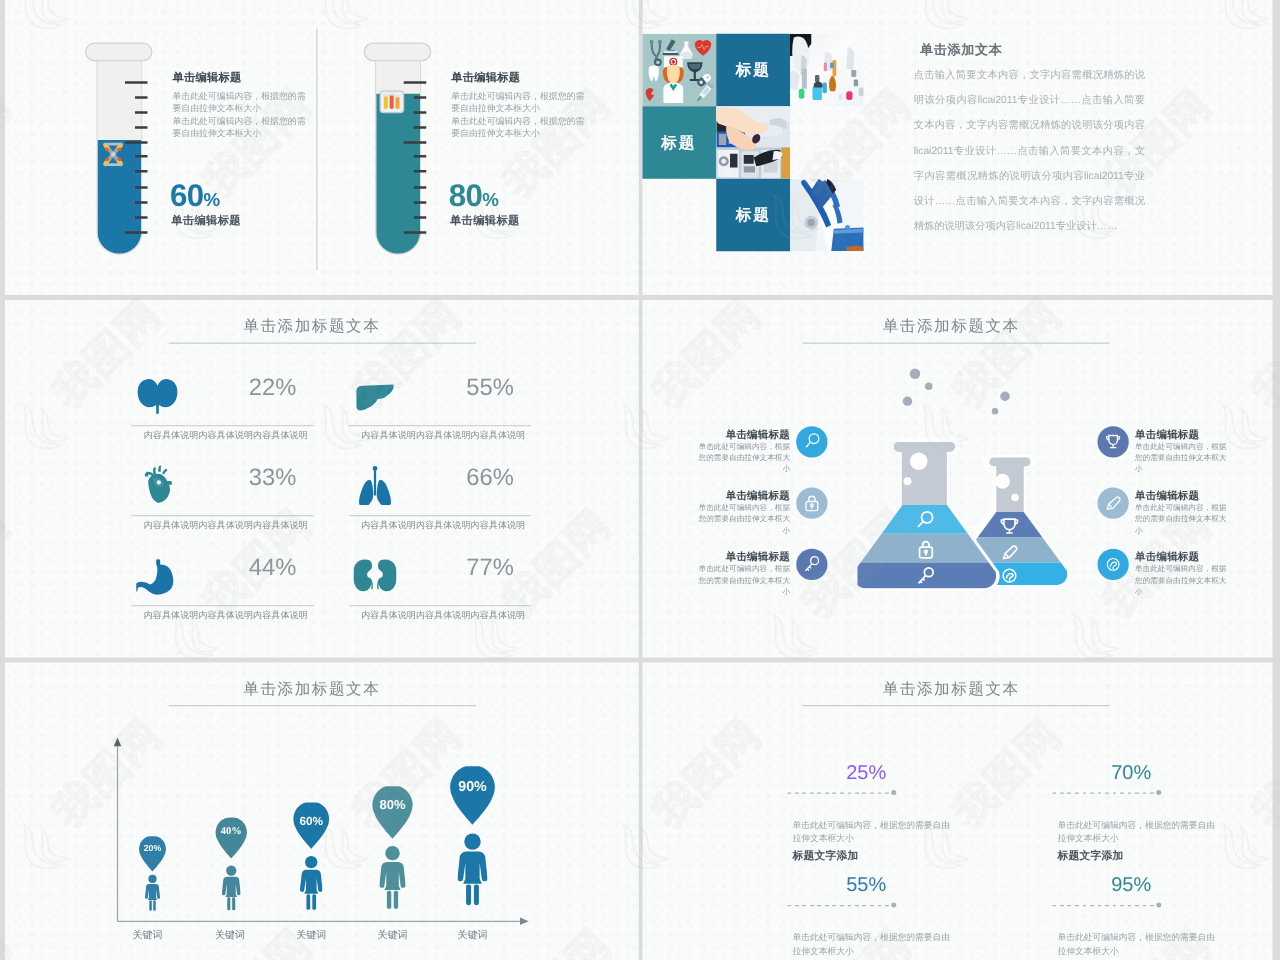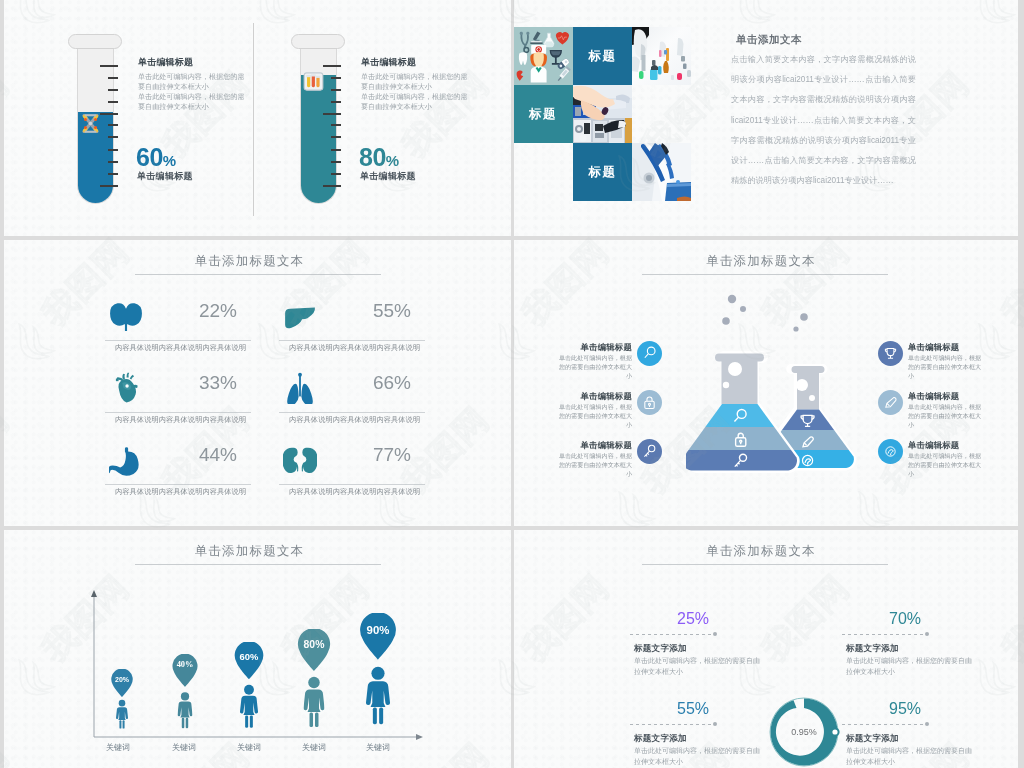--- a/index.html
+++ b/index.html
@@ -89,21 +89,21 @@
   .s5 .fig{position:absolute;transform:translateX(-50%);}
   .s5 .pin{position:absolute;transform:translateX(-50%);}
   .s5 .pin .pv{position:absolute;left:0;top:0;width:100%;text-align:center;color:#fff;font-weight:bold;}
 
   
   .dn{position:absolute;}
   .dn .ring{position:absolute;left:0;top:0;}
   .dn .rl{position:absolute;left:0;top:0;width:72px;height:72px;display:flex;
       align-items:center;justify-content:center;font-size:9px;color:#6e7072;}
   .dnbig{position:absolute;font-size:16px;}
-  .dnhead{position:absolute;font-size:8.6px;font-weight:bold;color:#4a545c;letter-spacing:.2px;}
+  .dnhead{position:absolute;font-size:8.6px;font-weight:bold;color:#4a545c;letter-spacing:.2px;margin-top:36px;}
   .dnbody{position:absolute;font-size:7px;color:#9ba3a9;line-height:11px;width:128px;}
   .lead{position:absolute;height:1px;background:repeating-linear-gradient(to right,#b0b6bb 0 3px,transparent 3px 6px);}
   .leaddot{position:absolute;width:4px;height:4px;border-radius:50%;background:#a9b0b6;}
 </style>
 </head>
 <body>
 
 <div class="page">
   <div class="slide s1">
     <div class="divider"></div>
@@ -692,28 +692,20 @@
     <div class="dnbig" style="left:375px;top:80px;color:#2e8795;">70%</div>
     <div class="dnhead" style="left:332px;top:113px;">标题文字添加</div>
     <div class="dnbody" style="left:332px;top:125px;">单击此处可编辑内容，根据您的需要自由拉伸文本框大小</div>
 
     <div class="lead" style="left:116px;top:194px;width:84px;"></div>
     <div class="leaddot" style="left:199px;top:192px;"></div>
     <div class="dnbig" style="left:163px;top:170px;color:#2b7fae;">55%</div>
     <div class="dnhead" style="left:120px;top:203px;">标题文字添加</div>
     <div class="dnbody" style="left:120px;top:215px;">单击此处可编辑内容，根据您的需要自由拉伸文本框大小</div>
 
-    <div class="dn" style="left:254px;top:166px;width:72px;height:72px;">
-      <svg class="ring" width="72" height="72" viewBox="0 0 72 72">
-        <circle cx="36" cy="36" r="34" fill="none" stroke="#8dc2c6" stroke-width="1"></circle>
-        <path d="M36 2.5 A33.5 33.5 0 1 1 25.5 4.2 L28.5 11.9 A24 24 0 1 0 36 12 z" fill="#2e8795"></path>
-        <circle cx="67" cy="36" r="3.6" fill="#fff" stroke="#2e8795" stroke-width="2"></circle>
-      </svg>
-      <div class="rl">0.95%</div>
-    </div>
     <div class="lead" style="left:328px;top:194px;width:84px;"></div>
     <div class="leaddot" style="left:411px;top:192px;"></div>
     <div class="dnbig" style="left:375px;top:170px;color:#2e8795;">95%</div>
     <div class="dnhead" style="left:332px;top:203px;">标题文字添加</div>
     <div class="dnbody" style="left:332px;top:215px;">单击此处可编辑内容，根据您的需要自由拉伸文本框大小</div>
   </div>
 </div>
 
 <div class="wmlayer" id="wmlayer">
     <div class="wm" style="left:0px;top:0px;transform:rotate(-45deg)">

